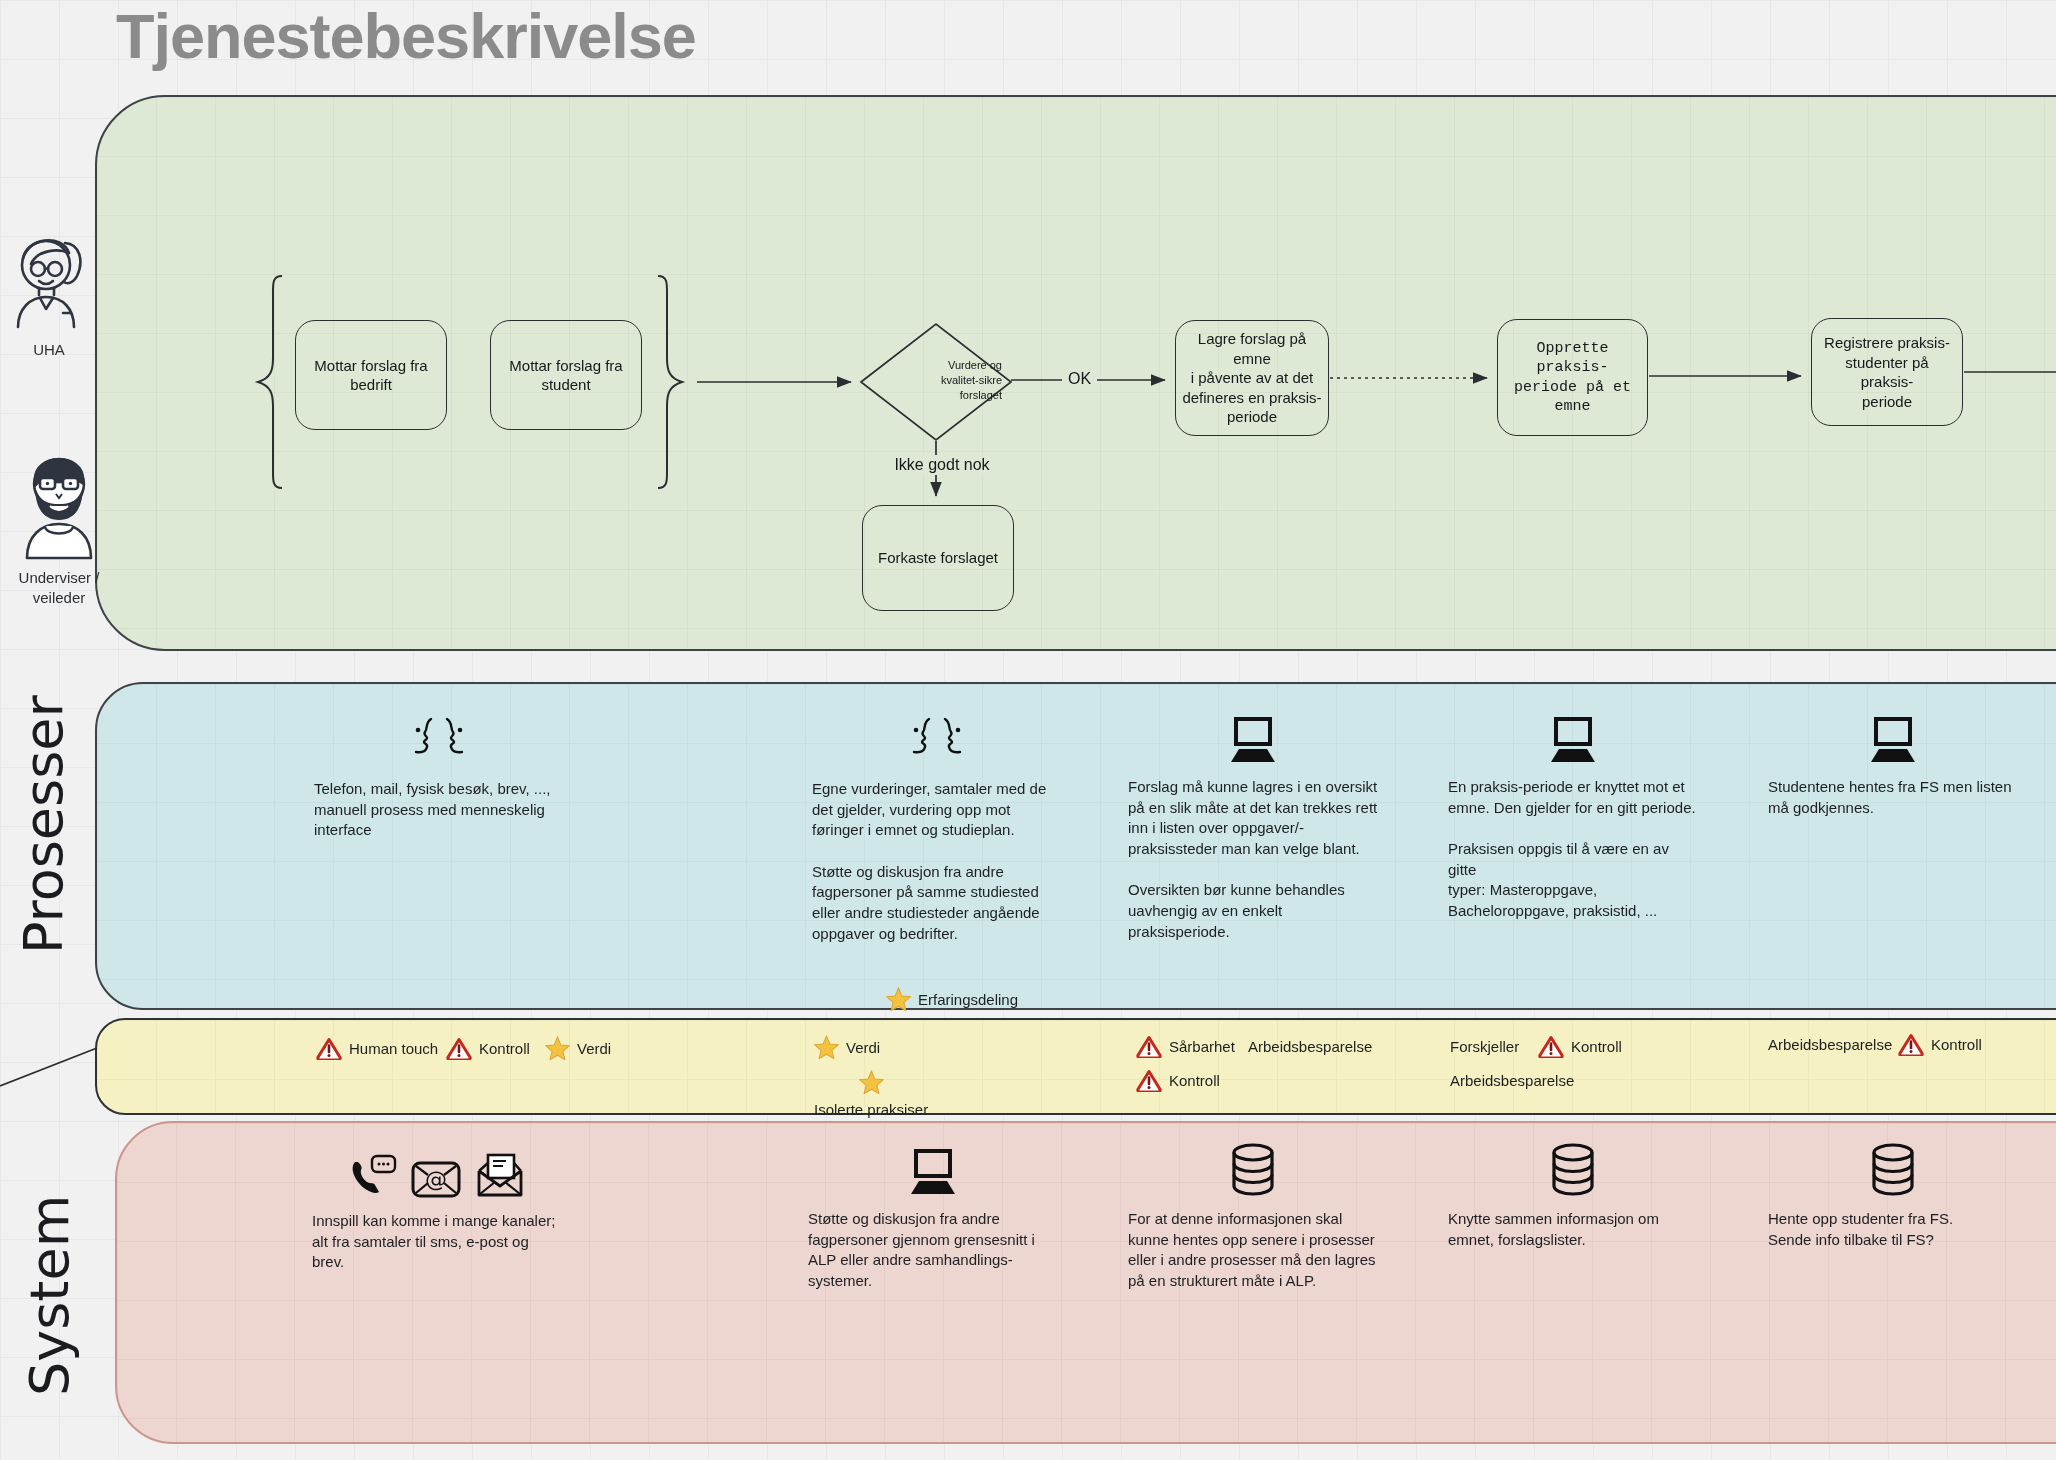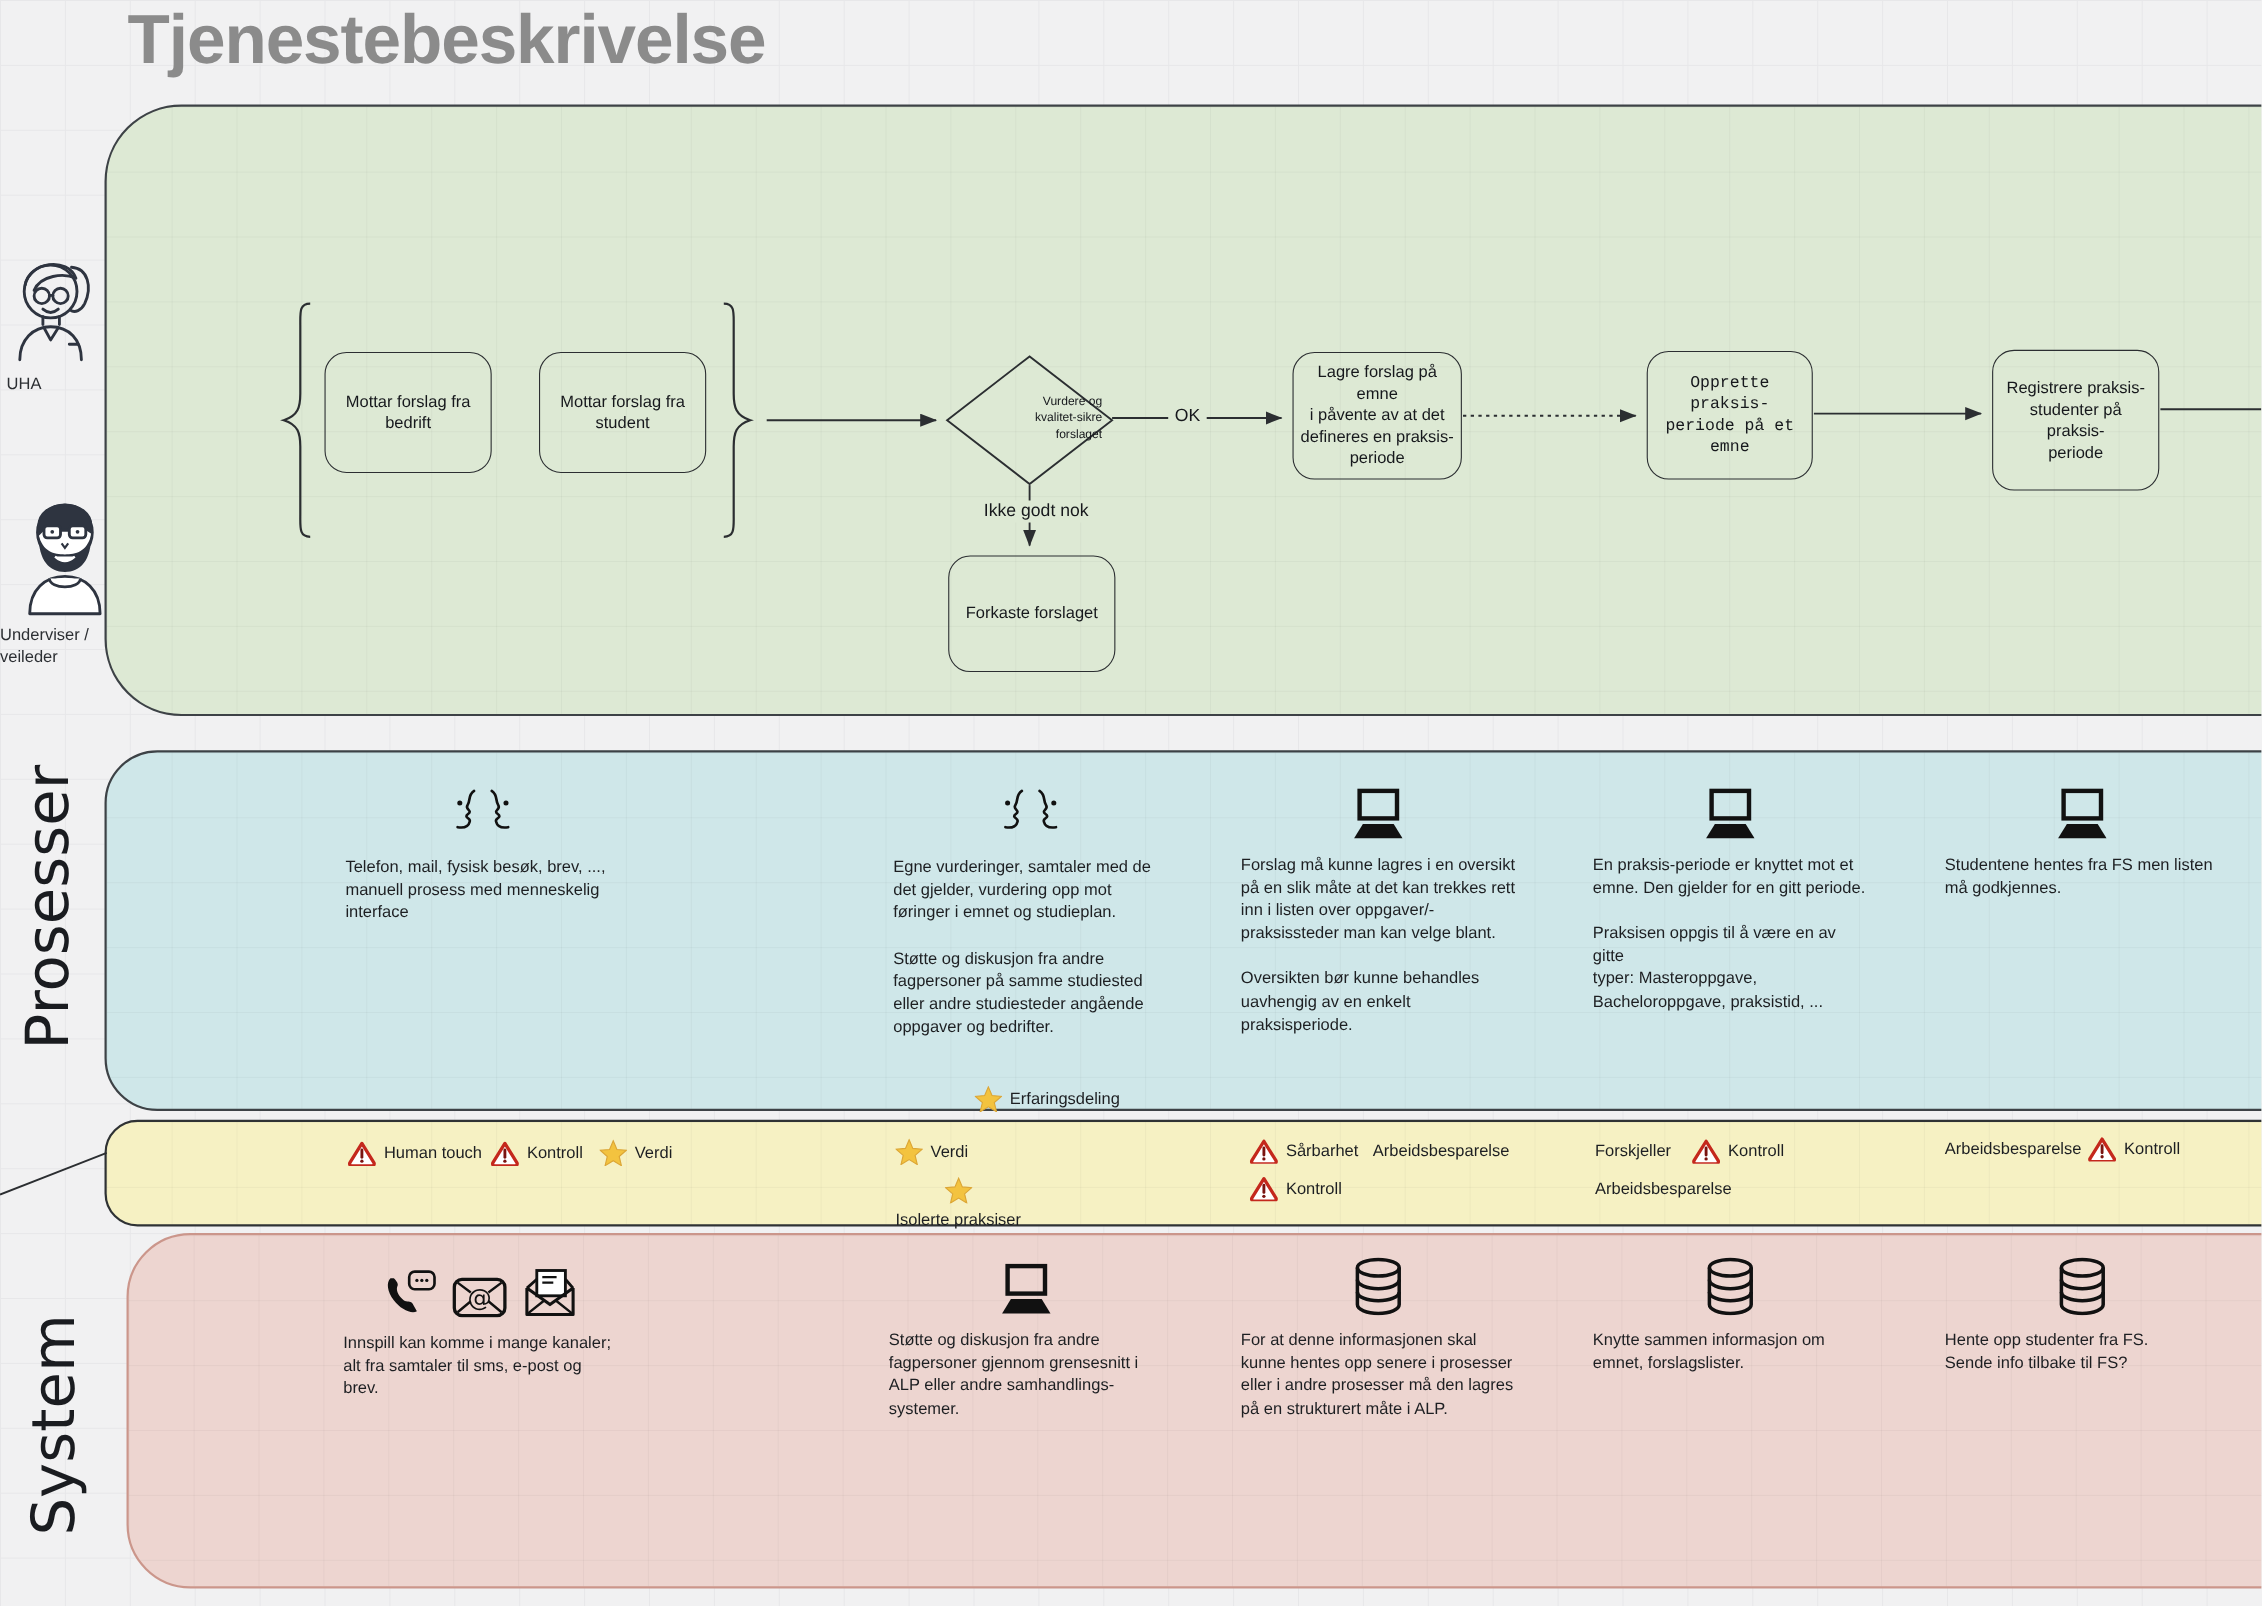--- a/index.html
+++ b/index.html
@@ -35,21 +35,21 @@
     position:absolute;display:flex;align-items:center;justify-content:center;
     writing-mode:vertical-rl;transform:rotate(180deg);
     font-family:"DejaVu Sans","Liberation Sans",sans-serif;
     font-size:54px;color:#1a1c20;
   }
   .lane-label.prosesser{left:6px;top:655px;height:340px;width:74px;}
   .lane-label.system{left:12px;top:1155px;height:280px;width:74px;}
 
   .actor{position:absolute;}
   .actor-label{
-    position:absolute;text-align:left;font-size:15px;color:#2c2f33;
+    position:absolute;text-align:center;font-size:15px;color:#2c2f33;
     white-space:pre-line;line-height:1.3;
   }
 
   svg.overlay{position:absolute;left:0;top:0;pointer-events:none;}
 
   .flow-box{
     position:absolute;box-sizing:border-box;
     border:1.7px solid #2b2e31;border-radius:20px;
     display:flex;align-items:center;justify-content:center;
     text-align:center;white-space:pre-line;
@@ -164,21 +164,21 @@
 forslaget</div>
   <div class="flow-label" style="left:1062px;top:369px;">OK</div>
   <div class="flow-label" style="left:866px;top:455px;width:140px;">Ikke godt nok</div>
   <div class="flow-box" style="left:862px;top:505px;width:152px;height:106px;">Forkaste forslaget</div>
   <div class="flow-box" style="left:1175px;top:320px;width:154px;height:116px;">Lagre forslag på emne
 i påvente av at det
 defineres en praksis-
 periode</div>
   <div class="flow-box" style="left:1497px;top:319px;width:151px;height:117px;font-family:Liberation Mono, monospace;">Opprette praksis-
 periode på et emne</div>
-  <div class="flow-box" style="left:1811px;top:318px;width:152px;height:128px;">Registrere praksis-
+  <div class="flow-box" style="left:1811px;top:318px;width:152px;height:108px;">Registrere praksis-
 studenter på praksis-
 periode</div>
 
   <div class="cell" style="left:314px;top:712px;">
     <div class="cell-icons">
       <svg width="56" height="50" viewBox="0 0 56 50" fill="none" stroke="#111" stroke-width="2.4" stroke-linecap="round" stroke-linejoin="round">
         <circle cx="7" cy="14" r="2.3" fill="#111" stroke="none"></circle>
         <path d="M20,3 C14,7 17,12 14,16 C12,19 16,20 16,22 C16,24 13,24 13,26 C13,28 17,28 16,31 C15,35 11,37 5,36"></path>
         <circle cx="49" cy="14" r="2.3" fill="#111" stroke="none"></circle>
         <path d="M36,3 C42,7 39,12 42,16 C44,19 40,20 40,22 C40,24 43,24 43,26 C43,28 39,28 40,31 C41,35 45,37 51,36"></path>

